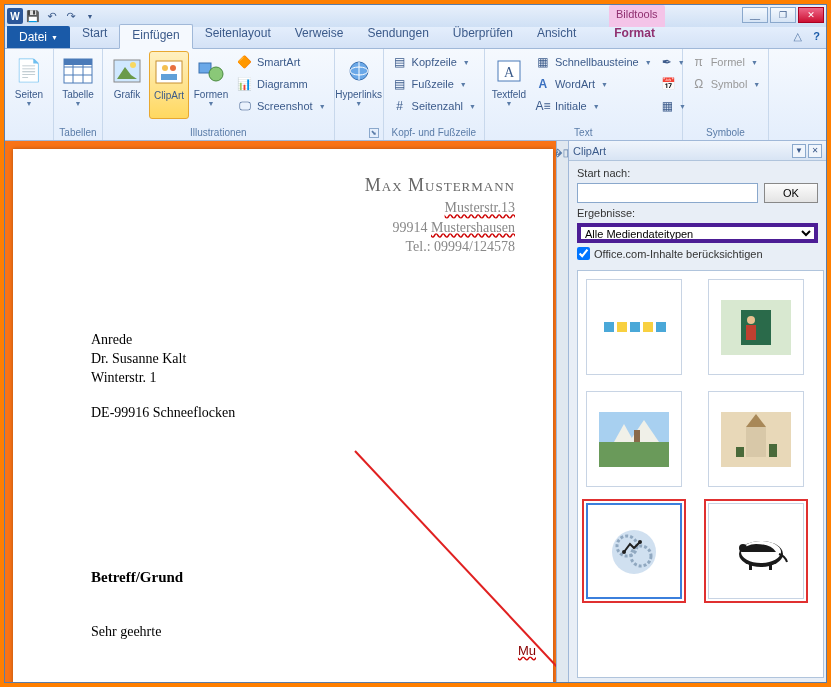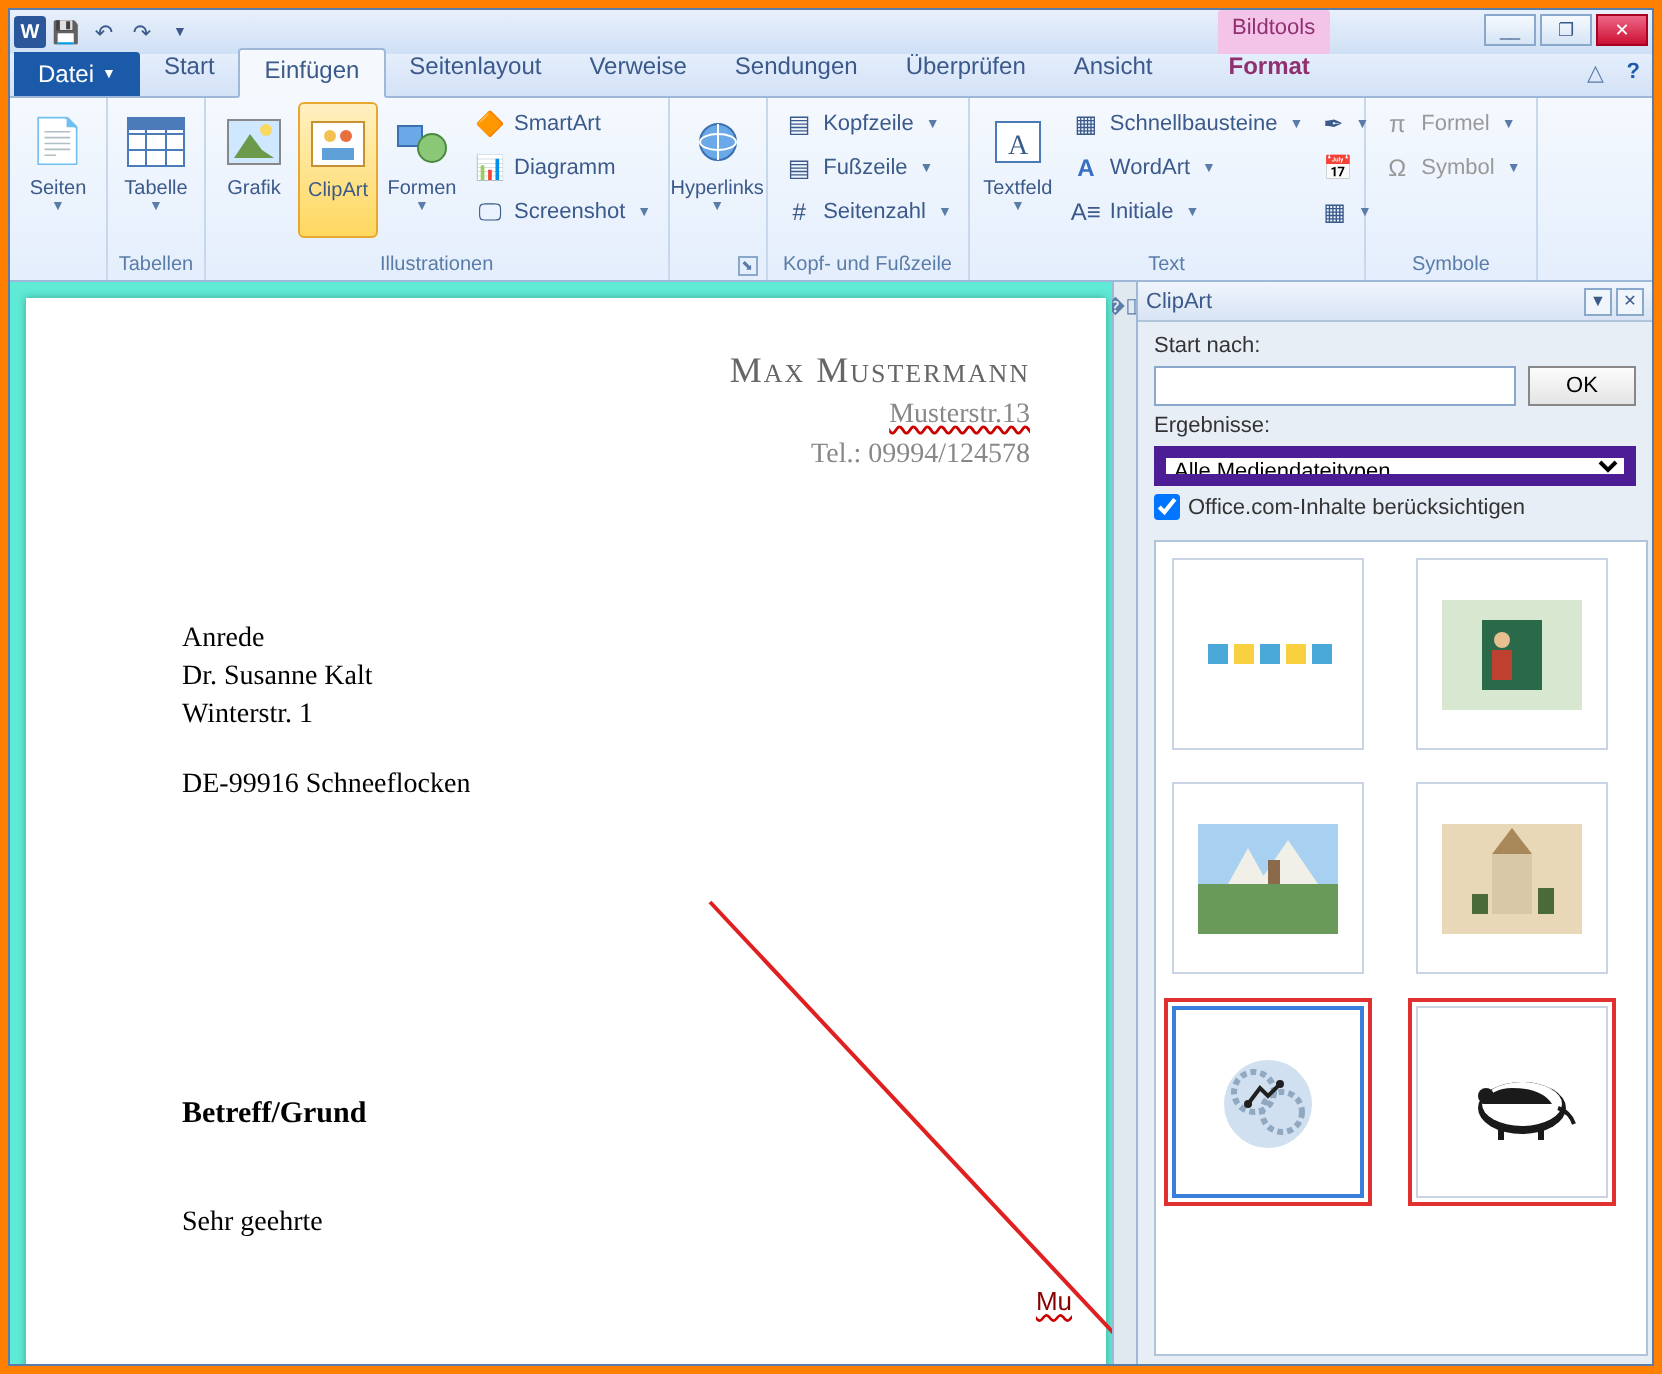--- a/index.html
+++ b/index.html
@@ -31,21 +31,21 @@
 .btn-lg { width: 40px; height: 68px; display: flex; flex-direction: column; align-items: center; justify-content: flex-start; padding-top: 4px; font-size: 10px; color: #3b5a8a; cursor: pointer; text-align: center; }
 .btn-lg.active { background: linear-gradient(#fff0c0,#ffd860); border: 1px solid #e8a830; border-radius: 3px; }
 .btn-lg .ico { width: 32px; height: 32px; margin-bottom: 2px; display: flex; align-items: center; justify-content: center; font-size: 22px; }
 .btn-lg .drop { font-size: 7px; color: #5a7ca8; }
 .btn-sm { height: 22px; display: flex; align-items: center; gap: 4px; padding: 0 4px; font-size: 11px; color: #3b5a8a; cursor: pointer; white-space: nowrap; }
 .btn-sm .ico { width: 16px; height: 16px; display: flex; align-items: center; justify-content: center; font-size: 12px; }
 .btn-sm .drop { font-size: 7px; color: #5a7ca8; margin-left: 2px; }
 .stack { display: flex; flex-direction: column; }
 
 .workspace { flex: 1; display: flex; background: #c0c8cc; overflow: hidden; position: relative; }
-.doc-area { flex: 1; background: #5eead4; padding: 8px 0 0 8px; overflow: hidden; position: relative; }
+.doc-area { flex: 1; background: #f97316; padding: 8px 0 0 8px; overflow: hidden; position: relative; }
 .page { background: #fff; width: 540px; height: 640px; box-shadow: 0 0 4px rgba(0,0,0,0.3); padding: 24px 48px; font-family: "Times New Roman", serif; font-size: 14px; color: #000; position: relative; }
 .sender { text-align: right; margin-right: -10px; line-height: 1.4; }
 .sender .name { font-variant: small-caps; font-size: 18px; color: #666; letter-spacing: 1px; }
 .sender .line { color: #888; font-size: 14px; }
 .addr { margin-top: 74px; margin-left: 30px; line-height: 1.35; font-size: 14px; }
 .addr .gap { height: 16px; }
 .mu { position: absolute; top: 502px; right: 20px; color: #800; text-decoration: underline wavy #c00; font-size: 13px; }
 .subject { margin-top: 146px; margin-left: 30px; font-weight: bold; font-size: 15px; }
 .greeting { margin-top: 38px; margin-left: 30px; font-size: 14px; }
 .spelling { text-decoration: underline wavy #c00; text-decoration-skip-ink: none; }
@@ -55,21 +55,21 @@
 .pane { width: 258px; background: #e8eef6; border-left: 1px solid #a0b8d8; display: flex; flex-direction: column; }
 .pane-header { height: 20px; background: linear-gradient(#f0f5fc,#d8e4f4); border-bottom: 1px solid #b0c4dc; display: flex; align-items: center; padding: 0 4px; font-size: 11px; color: #3b5a8a; }
 .pane-header .title { flex: 1; }
 .pane-header .pbtn { width: 14px; height: 14px; border: 1px solid #8aa8cc; background: #f0f5fc; font-size: 8px; display: flex; align-items: center; justify-content: center; margin-left: 2px; cursor: pointer; }
 .pane-body { padding: 6px 8px; display: flex; flex-direction: column; gap: 4px; font-size: 11px; color: #333; }
 .pane-body label { font-size: 11px; }
 .search-row { display: flex; gap: 6px; }
 .search-row input { flex: 1; border: 1px solid #8aa8cc; height: 20px; padding: 0 3px; font-size: 11px; }
 .ok-btn { width: 54px; height: 20px; background: linear-gradient(#fcfcfc,#e4e4e4); border: 1px solid #888; font-size: 11px; cursor: pointer; }
 .select-wrap { display: flex; }
-.select-wrap select { flex: 1; border: 6px solid #4c1d95; height: 20px; font-size: 11px; background: #fff; }
+.select-wrap select { flex: 1; border: 4px solid #4c1d95; height: 20px; font-size: 11px; background: #fff; }
 .chk { display: flex; align-items: center; gap: 4px; }
 .chk input { width: 13px; height: 13px; }
 .results { flex: 1; background: #fff; margin: 4px 2px 4px 8px; border: 1px solid #b0c4dc; overflow-y: scroll; padding: 8px; position: relative; }
 .results-grid { display: grid; grid-template-columns: 1fr 1fr; gap: 16px 14px; }
 .thumb { width: 96px; height: 96px; border: 1px solid #c8d4e4; background: #fff; display: flex; align-items: center; justify-content: center; cursor: pointer; position: relative; }
 .thumb.selected { border: 2px solid #3b7fdc; outline: 2px solid #e03030; outline-offset: 2px; }
 .clip-img { width: 70px; height: 55px; }
 
 .arrow { position: absolute; pointer-events: none; }
 
@@ -300,20 +300,21 @@
       <div class="group-label">Symbole</div>
     </div>
   </div>
 
   <div class="workspace">
     <div class="doc-area">
       <div class="page">
         <div class="sender">
           <div class="name">Max Mustermann</div>
           <div class="line spelling">Musterstr.13</div>
+          <div class="line">99914 <span class="spelling">Mustershausen</span></div>
           <div class="line">Tel.: 09994/124578</div>
         </div>
         <div class="addr">
           <div>Anrede</div>
           <div>Dr. Susanne Kalt</div>
           <div>Winterstr. 1</div>
           <div class="gap"></div>
           <div>DE-99916 Schneeflocken</div>
         </div>
         <div class="subject">Betreff/Grund</div>

